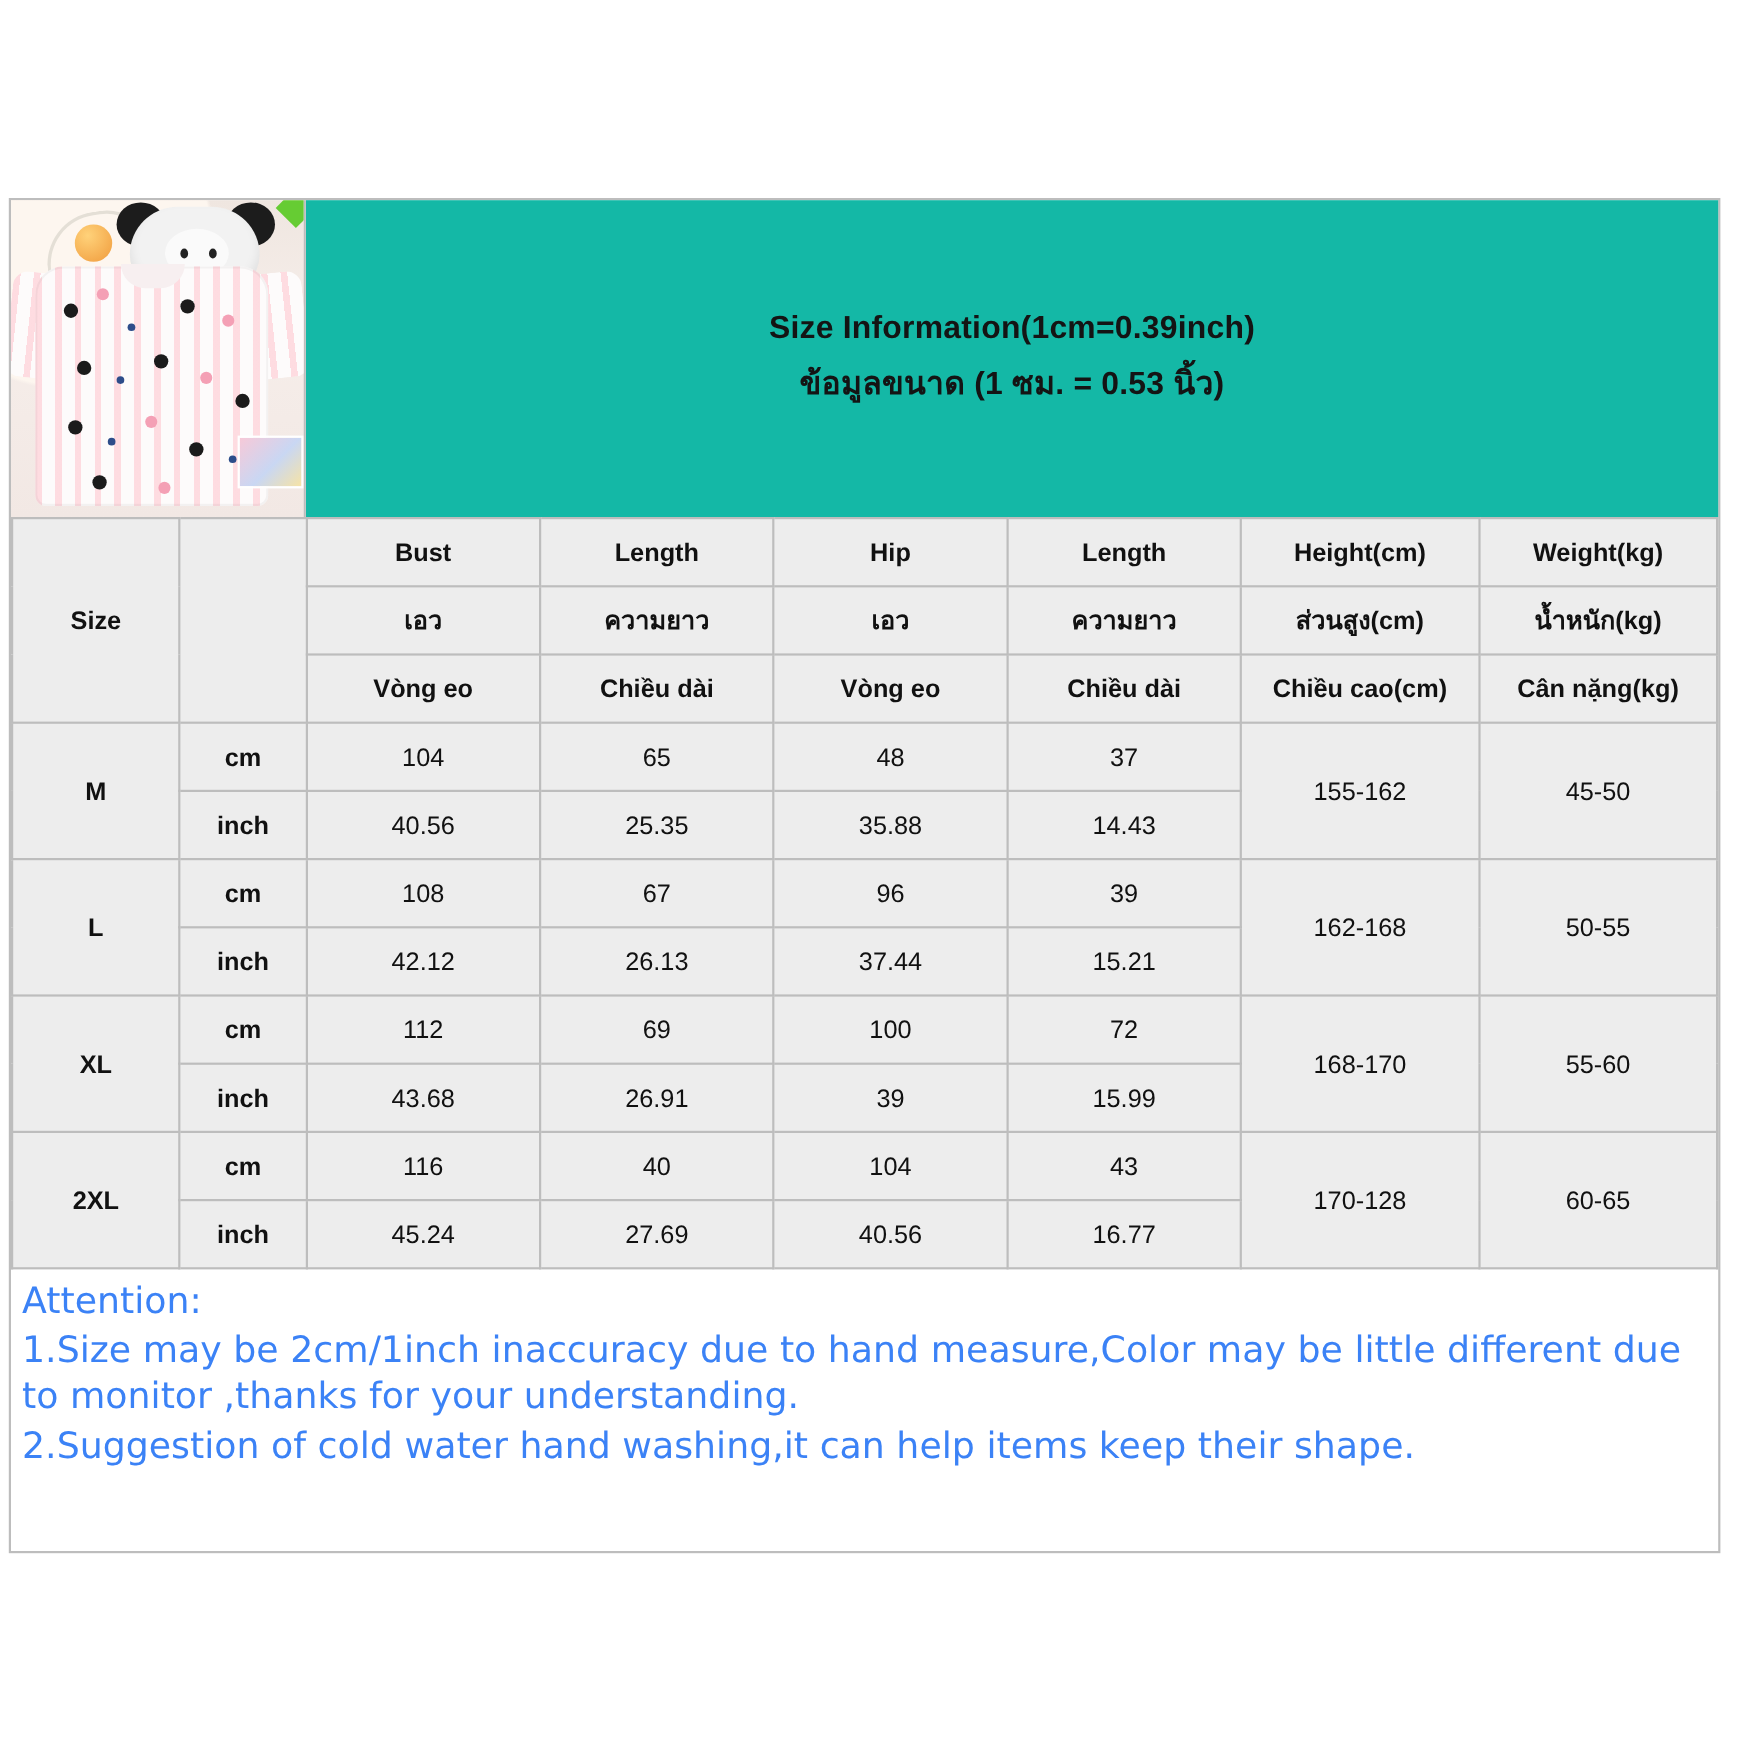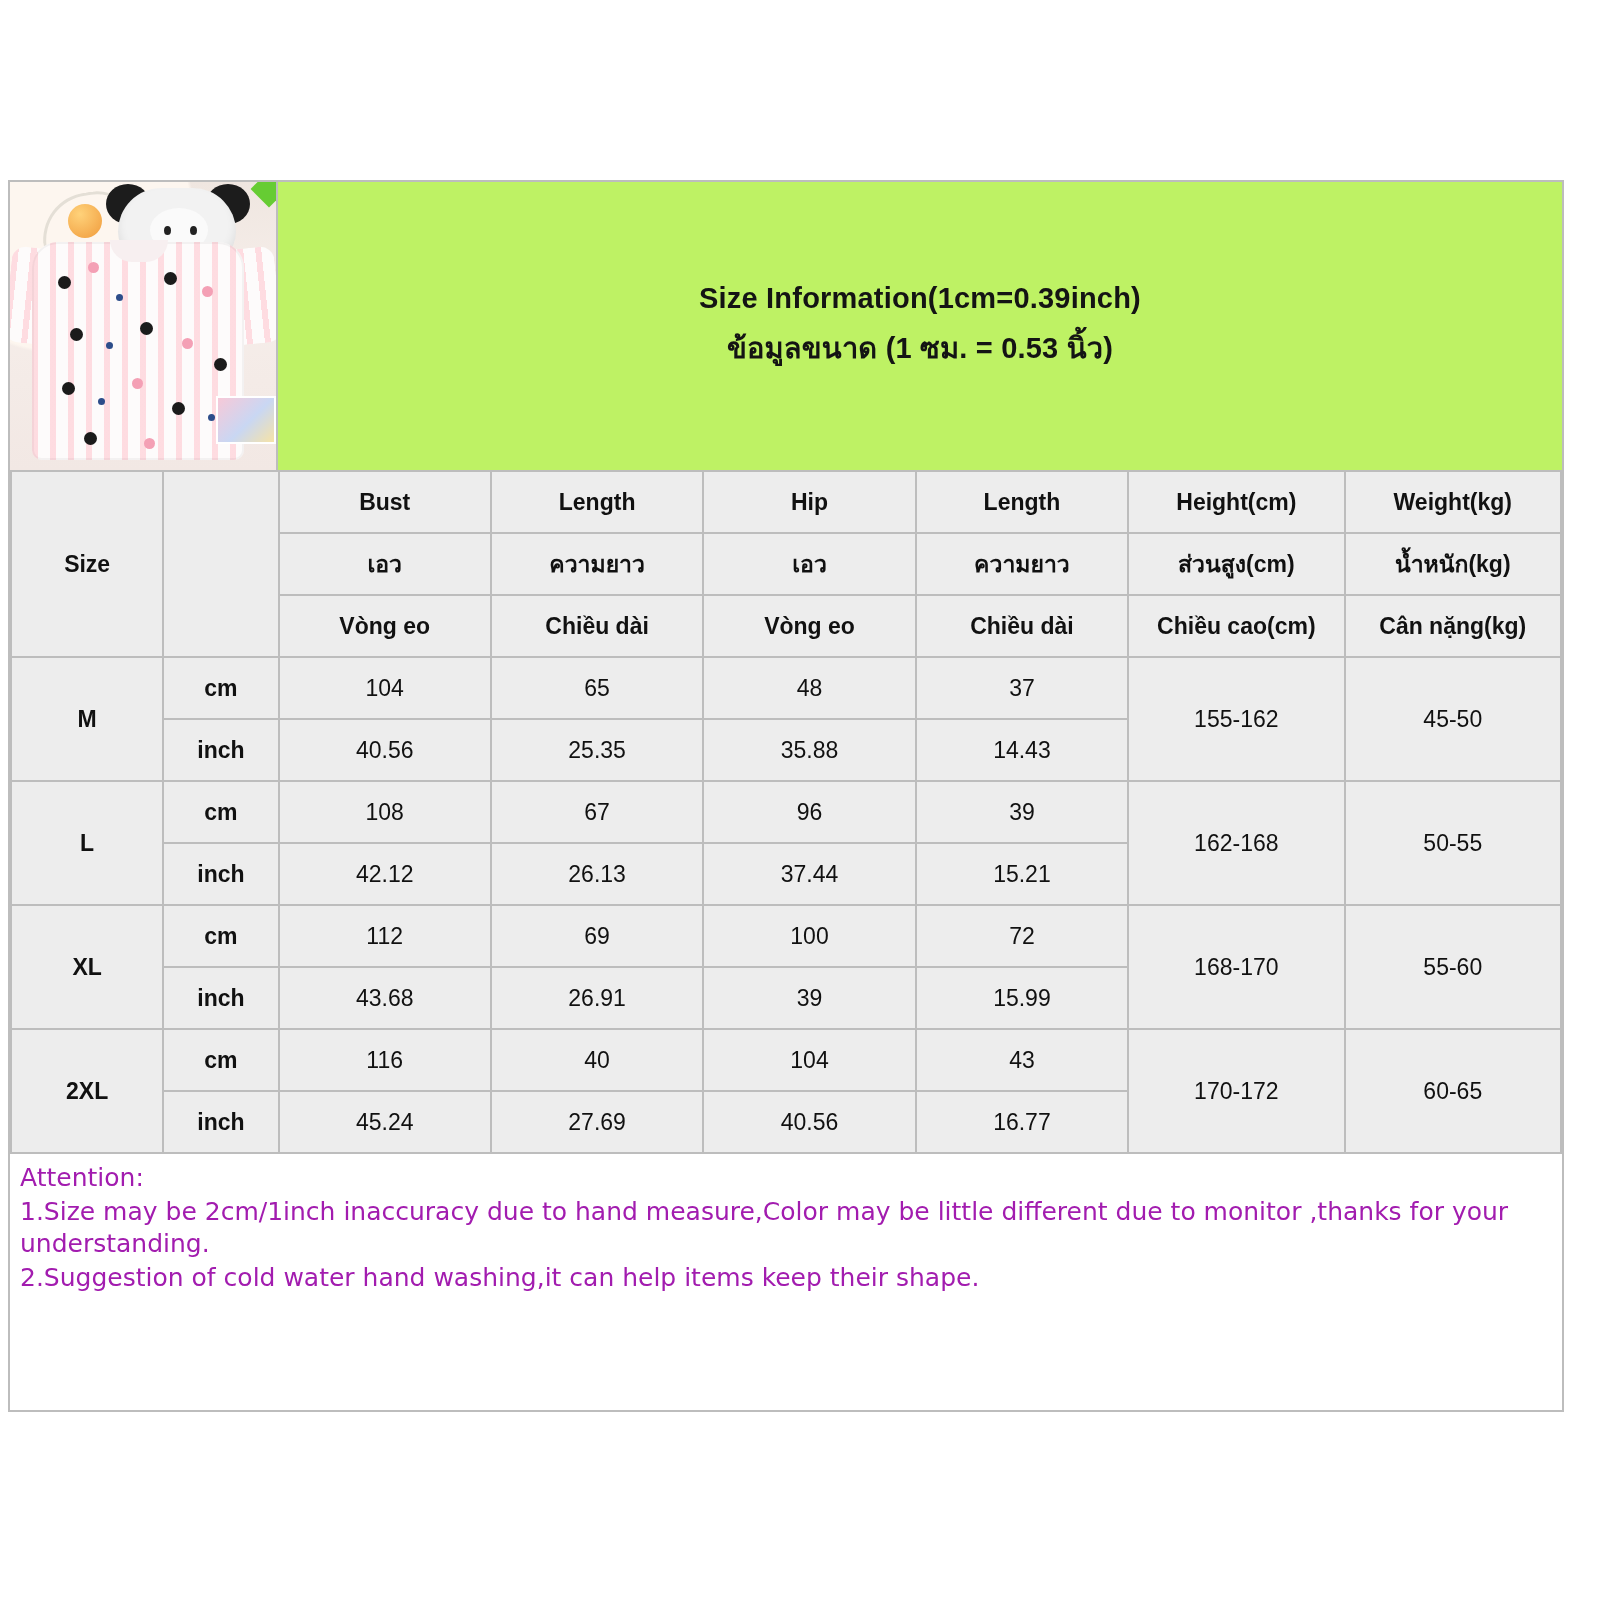--- a/index.html
+++ b/index.html
@@ -145,21 +145,21 @@
   .photo-corner {
     position: absolute;
     right: -6px; top: -6px;
     width: 26px; height: 26px;
     background: #66cc33;
     transform: rotate(45deg);
   }
 
   .title-block {
     flex: 1 1 auto;
-    background: #bef264;
+    background: #14b8a6;
     display: flex;
     flex-direction: column;
     align-items: center;
     justify-content: center;
     gap: 10px;
     padding: 10px 20px;
     box-sizing: border-box;
   }
   .title-line {
     font-weight: bold;
@@ -213,23 +213,23 @@
   
   col.c-size  { width: 152px; }
   col.c-unit  { width: 115px; }
   col.c-data  { width: 212px; }
   col.c-hw    { width: 216px; }
 
   
   .attention {
     padding: 8px 10px 0 10px;
     font-family: "DejaVu Sans", sans-serif;
-    font-size: 25px;
+    font-size: 33px;
     line-height: 1.28;
-    color: #a21caf;
+    color: #3b82f6;
   }
   .attention p { margin: 0 0 2px 0; }
 </style>
 </head>
 <body>
 
 <div class="sheet">
 
   <div class="top-band">
 
@@ -369,21 +369,21 @@
         <td class="num">15.99</td>
       </tr>
 
       <tr>
         <td class="size-label" rowspan="2">2XL</td>
         <td class="unit">cm</td>
         <td class="num">116</td>
         <td class="num">40</td>
         <td class="num">104</td>
         <td class="num">43</td>
-        <td class="range" rowspan="2">170-172</td>
+        <td class="range" rowspan="2">170-128</td>
         <td class="range" rowspan="2">60-65</td>
       </tr>
       <tr>
         <td class="unit">inch</td>
         <td class="num">45.24</td>
         <td class="num">27.69</td>
         <td class="num">40.56</td>
         <td class="num">16.77</td>
       </tr>
     </tbody>

